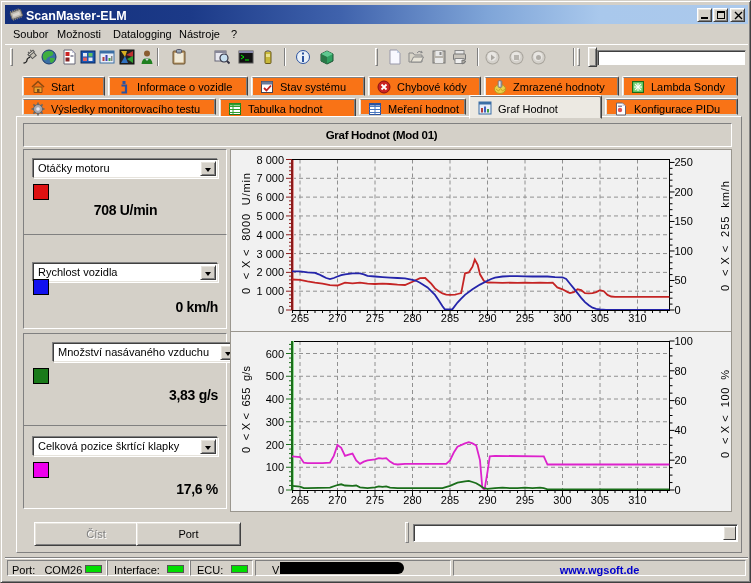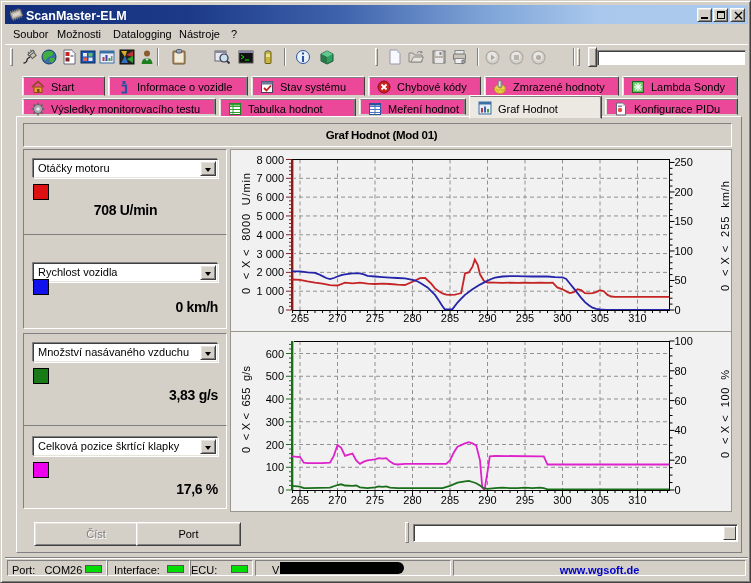--- a/index.html
+++ b/index.html
@@ -9,21 +9,21 @@
 .abs{position:absolute;}
 #titlebar{left:4px;top:4px;width:743px;height:19px;background:linear-gradient(90deg,#122e7a 0%,#1c3a88 25%,#3f62ac 45%,#7fa5d8 65%,#a9c8ec 80%,#abc9ec 100%);color:#fff;font-weight:bold;font-size:12.5px;padding-left:15px;}
 #titletext{position:absolute;left:21px;top:4px;}
 .capbtn{position:absolute;top:3px;width:15px;height:14px;background:#d4d0c8;border:1px solid;border-color:#fff #404040 #404040 #fff;box-shadow:inset 1px 1px 0 #e6e3dc, inset -1px -1px 0 #808080;font-size:10px;text-align:center;line-height:13px;color:#000;font-family:"Liberation Mono",monospace;}
 #menubar{left:4px;top:23px;width:743px;height:20px;background:#d4d0c8;}
 .menuitem{position:absolute;top:4px;color:#000;font-size:11px;}
 #toolbar{left:4px;top:43px;width:743px;height:25px;background:#d4d0c8;border-top:1px solid #fff;}
 .tbsep{position:absolute;top:3px;width:2px;height:18px;border-left:1px solid #808080;border-right:1px solid #fff;}
 .tbgrip{position:absolute;top:3px;width:3px;height:18px;background:#d4d0c8;border:1px solid;border-color:#fff #808080 #808080 #fff;}
 .ticon{position:absolute;top:4px;width:16px;height:16px;}
-.tab{position:absolute;height:20px;background:#ec4899;border:1px solid;border-color:#fff #404040 #d4d0c8 #fff;border-radius:2px 2px 0 0;box-shadow:inset -1px 1px 0 #808080, inset 1px 0 0 #e6e3dc;font-size:11px;color:#000;}
+.tab{position:absolute;height:20px;background:#f97316;border:1px solid;border-color:#fff #404040 #d4d0c8 #fff;border-radius:2px 2px 0 0;box-shadow:inset -1px 1px 0 #808080, inset 1px 0 0 #e6e3dc;font-size:11px;color:#000;}
 .tab .ti{position:absolute;left:8px;top:3px;width:14px;height:14px;}
 .tab .tt{position:absolute;left:28px;top:4px;white-space:nowrap;}
 .tabactive{background:#ece9e2;height:24px !important;z-index:5;box-shadow:inset -1px 1px 0 #808080;}
 #page{left:15px;top:115px;width:726px;height:437px;background:#d4d0c8;border:1px solid;border-color:#fff #808080 #808080 #fff;}
 #hdr{position:absolute;left:6px;top:6px;width:709px;height:24px;border:1px solid;border-color:#808080 #fff #fff #808080;box-shadow:inset -1px -1px 0 #d4d0c8, inset 1px 1px 0 #d4d0c8;text-align:center;font-weight:bold;font-size:11.5px;letter-spacing:-0.3px;text-indent:8px;padding-top:5px;background:#d4d0c8;}
 .lsec{position:absolute;left:6px;width:204px;background:#d4d0c8;border:1px solid;border-color:#808080 #fff #fff #808080;}
 .combo{position:absolute;left:16px;width:185px;height:19px;background:#fff;border:1px solid;border-color:#404040 #e6e3dc #e6e3dc #404040;box-shadow: -1px -1px 0 #808080, 1px 1px 0 #fff;font-size:11px;color:#000;padding:2px 0 0 4px;white-space:nowrap;overflow:hidden;}
 .cbtn{position:absolute;right:1px;top:1px;width:16px;height:15px;background:#d4d0c8;border:1px solid;border-color:#fff #404040 #404040 #fff;box-shadow:inset 1px 1px 0 #e6e3dc, inset -1px -1px 0 #808080;}
 .cbtn:after{content:"";position:absolute;left:4px;top:6px;border:3px solid transparent;border-top:4px solid #000;}
 .sq{position:absolute;left:16px;width:16px;height:16px;border:1px solid #000;}
@@ -327,21 +327,21 @@
 
 <div id="page" class="abs">
  <div id="hdr">Graf Hodnot (Mod 01)</div>
 
  <div class="lsec" style="top:32px;height:86px;"></div>
  <div class="lsec" style="top:117px;height:95px;"></div>
  <div class="lsec" style="top:216px;height:93px;"></div>
  <div class="lsec" style="top:308px;height:84px;"></div>
  <div class="combo" style="top:42px;">Otáčky motoru<span class="cbtn"></span></div>
  <div class="combo" style="top:127px;margin-top:19px;">Rychlost vozidla<span class="cbtn"></span></div>
- <div class="combo" style="top:226px;">Množství nasávaného vzduchu<span class="cbtn"></span></div>
+ <div class="combo" style="top:226px;margin-left:20px;">Množství nasávaného vzduchu<span class="cbtn"></span></div>
  <div class="combo" style="top:320px;">Celková pozice škrtící klapky<span class="cbtn"></span></div>
  <div class="sq" style="top:67px;background:#dd1111;"></div>
  <div class="sq" style="top:162px;background:#1111ee;"></div>
  <div class="sq" style="top:251px;background:#1a7a1a;"></div>
  <div class="sq" style="top:345px;background:#ee00ee;"></div>
  <div class="val" style="left:16px;top:85px;width:185px;text-align:center;">708 U/min</div>
  <div class="val" style="left:16px;top:182px;width:185px;text-align:right;">0 km/h</div>
  <div class="val" style="left:16px;top:270px;width:185px;text-align:right;">3,83 g/s</div>
  <div class="val" style="left:16px;top:364px;width:185px;text-align:right;">17,6 %</div>
 
@@ -704,17 +704,17 @@
  <div class="btn" style="left:17px;top:405px;width:124px;color:#808080;text-shadow:1px 1px 0 #fff;">Číst</div>
  <div class="btn" style="left:119px;top:405px;width:105px;color:#000;">Port</div>
  <div class="abs" style="left:388px;top:405px;width:4px;height:21px;border:1px solid;border-color:#fff #808080 #808080 #fff;"></div>
  <div class="abs" style="left:396px;top:407px;width:325px;height:18px;background:#fff;border:1px solid;border-color:#808080 #fff #fff #808080;box-shadow:inset 1px 1px 0 #404040;">
    <div class="abs" style="right:1px;top:1px;width:13px;height:14px;background:#d4d0c8;border:1px solid;border-color:#fff #404040 #404040 #fff;box-shadow:inset 1px 1px 0 #e6e3dc;"></div>
  </div>
 </div>
 <div id="statusbar" class="abs">
  <div class="spanel" style="left:2px;width:100px;padding-left:4px;">Port: &nbsp;&nbsp;COM26<span class="led" style="left:77px"></span></div>
  <div class="spanel" style="left:102px;width:83px;padding-left:6px;">Interface:<span class="led" style="left:59px"></span></div>
- <div class="spanel" style="left:185px;width:63px;">ECU:<span class="led" style="left:40px"></span></div>
+ <div class="spanel" style="left:185px;width:63px;padding-left:6px;">ECU:<span class="led" style="left:40px"></span></div>
  <div class="spanel" style="left:250px;width:196px;padding-left:16px;">VIN:<div class="abs" style="left:24px;top:1px;width:124px;height:12px;background:#000;border-radius:0 7px 7px 0;"></div></div>
  <div class="spanel" style="left:448px;width:293px;text-align:center;color:#0000cc;font-weight:bold;">www.wgsoft.de</div>
 </div>
 </div>
 
 </body></html>

